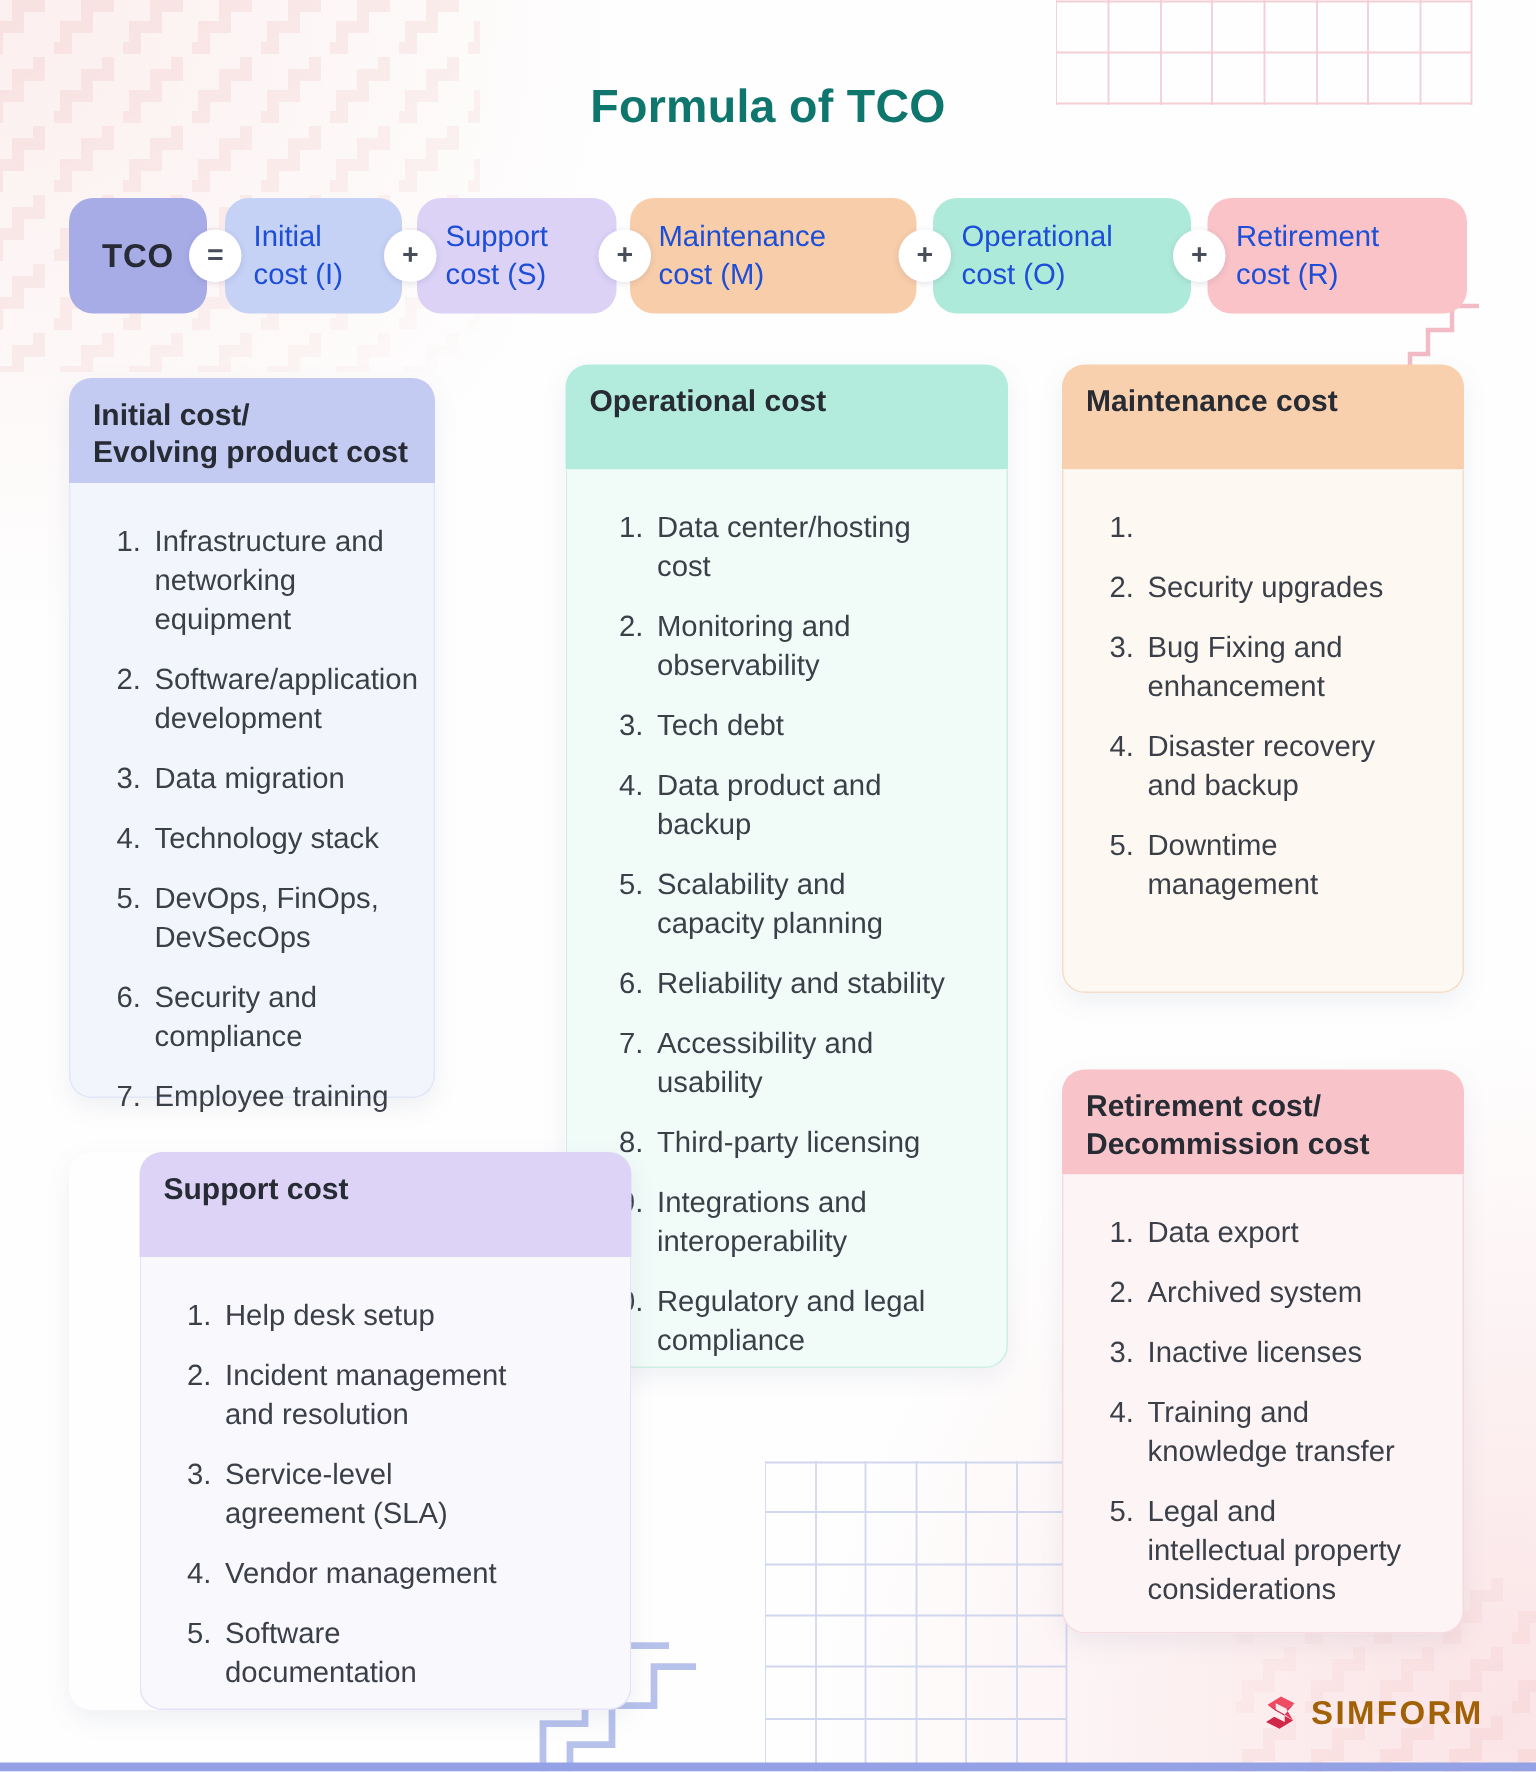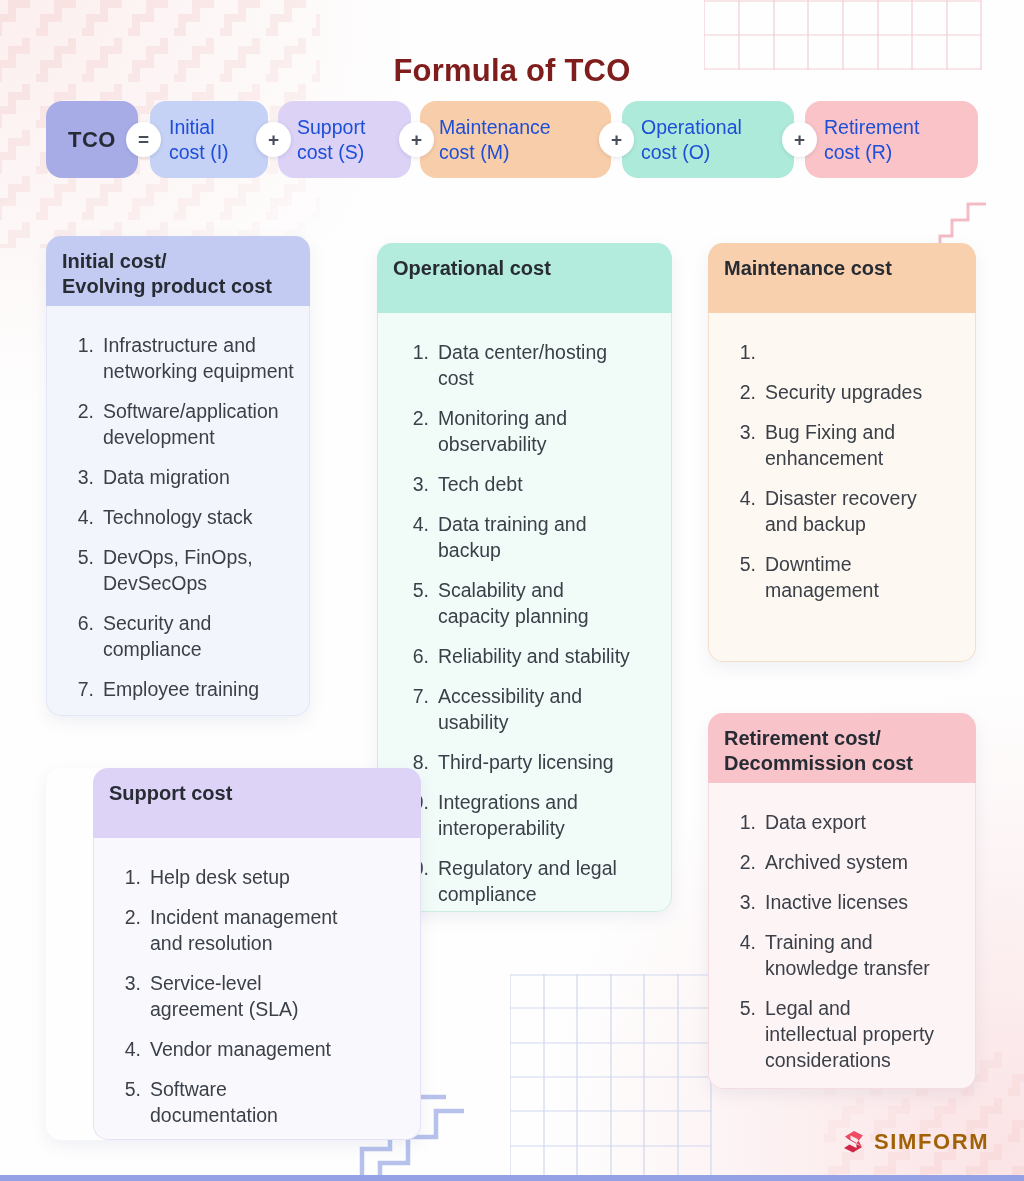--- a/index.html
+++ b/index.html
@@ -18,24 +18,24 @@
   .deco-tl{left:-10px;top:-8px;}
   .deco-grid-tr{left:704px;top:0;}
   .deco-stairs-tr{left:938px;top:202px;}
   .deco-grid-b{left:510px;top:974px;}
   .deco-stairs-bl{left:352px;top:1094px;}
   .deco-stairs-br{left:824px;top:1052px;}
   .bottom-bar{position:absolute;left:0;top:1175px;width:1024px;height:6px;
     background:#94a1e5;z-index:1;}
 
   .page-title{position:absolute;top:32px;left:0;right:0;text-align:center;
-    font-size:31px;font-weight:bold;color:#7f1d1d;z-index:2;letter-spacing:.2px;}
+    font-size:31px;font-weight:bold;color:#0f766e;z-index:2;letter-spacing:.2px;}
 
   
-  .formula{position:absolute;left:46px;top:101px;width:844px;height:77px;z-index:2;padding-left:10px;}
+  .formula{position:absolute;left:46px;top:132px;width:844px;height:77px;z-index:2;padding-left:10px;}
   .fbox{position:absolute;top:0;height:77px;border-radius:16px;display:flex;
     align-items:center;font-size:19.5px;line-height:25px;color:#1d4ed8;box-sizing:border-box;}
   .fbox .lbl{padding-left:19px;padding-right:22px;}
   .f-tco{left:0;width:92px;background:#a7ace7;justify-content:center;
     font-weight:bold;font-size:22px;color:#262b36;letter-spacing:.5px;}
   .f-initial{left:104px;width:118px;background:#c5d1f5;}
   .f-support{left:232px;width:133px;background:#dbd2f6;}
   .f-maintenance{left:374px;width:191px;background:#f8cda9;}
   .f-maintenance .lbl{padding-right:28px;}
   .f-operational{left:576px;width:172px;background:#aeead9;justify-content:center;}
@@ -50,21 +50,21 @@
   .card{position:absolute;border-radius:15px;z-index:2;
     box-shadow:0 6px 16px rgba(110,120,160,.10);}
   .card-header{height:70px;border-radius:15px 15px 0 0;padding:13px 16px 0 16px;
     font-weight:bold;font-size:20px;line-height:25px;color:#272b34;box-sizing:border-box;}
   .card-body{border-radius:0 0 15px 15px;padding:26px 10px 8px 18px;box-sizing:border-box;}
   .cost-list{list-style:none;margin:0;padding:0;}
   .cost-list li{display:grid;grid-template-columns:29px 1fr;column-gap:9px;
     font-size:19.5px;line-height:26px;color:#3a3f48;margin-bottom:14px;}
   .cost-list .num{text-align:right;}
 
-  .card-initial{left:46px;top:236px;width:264px;}
+  .card-initial{left:46px;top:252px;width:244px;}
   .card-initial .card-header{background:#c4cbf2;}
   .card-initial .card-body{background:#f3f5fc;border:1px solid #e2e6f6;border-top:none;height:410px;}
   .card-initial .txt{max-width:196px;}
 
   .card-operational{left:377px;top:243px;width:295px;}
   .card-operational .card-header{background:#b3ecdc;}
   .card-operational .card-body{background:#f1fbf8;border:1px solid #cfeee3;border-top:none;height:599px;}
   .card-operational .cost-list li{grid-template-columns:33px 1fr;}
   .card-operational .txt{max-width:197px;}
 
@@ -244,21 +244,21 @@
             <span class="txt">Monitoring and observability</span>
           </li>
 
           <li>
             <span class="num">3.</span>
             <span class="txt">Tech debt</span>
           </li>
 
           <li>
             <span class="num">4.</span>
-            <span class="txt">Data training and backup</span>
+            <span class="txt">Data product and backup</span>
           </li>
 
           <li>
             <span class="num">5.</span>
             <span class="txt">Scalability and capacity planning</span>
           </li>
 
           <li>
             <span class="num">6.</span>
             <span class="txt">Reliability and stability</span>

